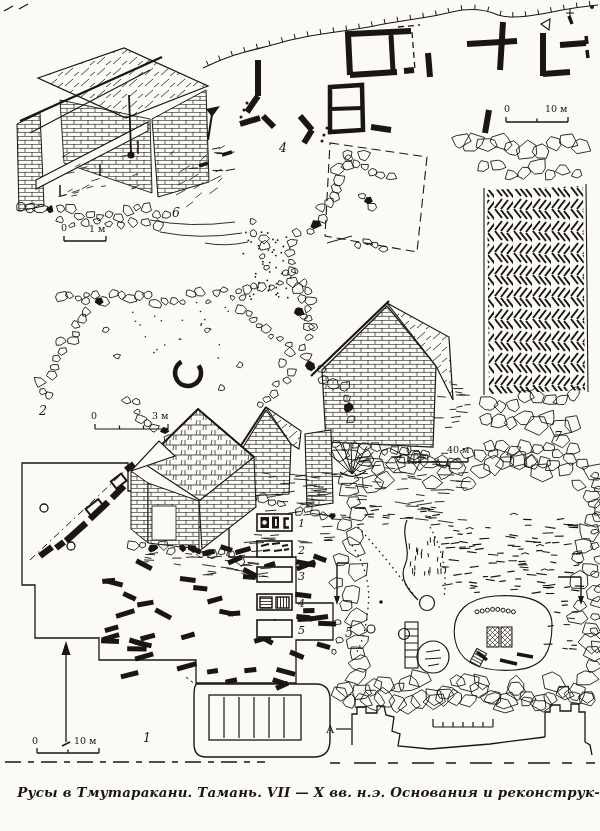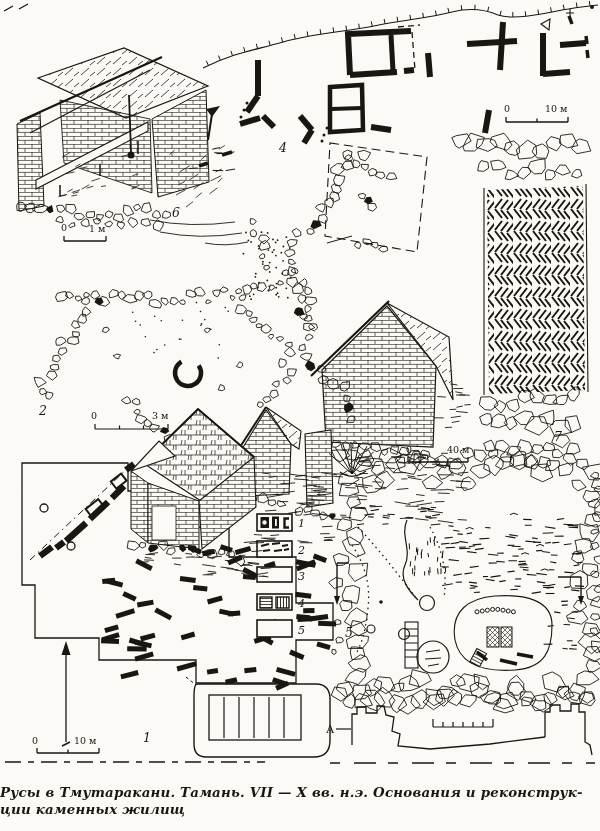--- a/index.html
+++ b/index.html
@@ -2,21 +2,21 @@
 <html><head>
 <meta charset="utf-8">
 <style>
   html,body{margin:0;padding:0;background:#e8e8e4;}
   #page{position:relative;width:600px;height:831px;background:#fbfaf6;overflow:hidden;
         font-family:"DejaVu Serif",serif;}
   svg{position:absolute;left:0;top:0;}
   .flbl{font:italic 12.5px "DejaVu Serif",serif;fill:#1a1713}
   .slbl{font:9.5px "DejaVu Serif",serif;fill:#1a1713}
   .llbl{font:italic 11px "DejaVu Serif",serif;fill:#1a1713}
-  .caption{position:absolute;left:0;right:0;top:784px;text-align:left;
+  .caption{position:absolute;left:0;right:0;top:784px;text-align:right;
            font:bold italic 13.4px/17px "DejaVu Serif",serif;color:#1a1713;letter-spacing:.2px}
 </style>
 </head>
 <body>
 
 <div id="page">
 <svg id="art" width="600" height="780" viewBox="0 0 600 780">
 <defs>
   <pattern id="brick" width="14" height="8" patternUnits="userSpaceOnUse">
     <path d="M0,0.4 H14 M0,4.4 H14" stroke="#1a1713" stroke-width="0.65" fill="none"></path>
@@ -1135,15 +1135,14 @@
   <text class="slbl" x="326" y="733" style="font-size:11px">А</text>
   <path d="M336,729 H351" stroke="#1a1713" stroke-width="1.2" fill="none"></path>
   <path d="M352,745 V714 L357,714 L357,707 L366,707 L366,713 L377,713 L377,706 L384,706 L386,715 L394,717 L392,731 L400,734 L398,746 L430,749 L490,744 L545,737" stroke="#1a1713" stroke-width="1.3" fill="none"></path>
   <path d="M545,737 V712 L550,712 L550,705 L560,705 L560,711 L571,711 L571,704 L579,704 L579,712 L585,712 L585,742 L590,745 L592,755" stroke="#1a1713" stroke-width="1.3" fill="none"></path>
   <path d="M433,727 H493 M433,727 V719 M443,727 V722 M453,727 V722 M463,727 V722 M473,727 V722 M483,727 V722 M493,727 V719" stroke="#1a1713" stroke-width="1.2" fill="none"></path>
 </g>
 </svg>
 
 <div class="caption">
   <div>Русы в Тмутаракани. Тамань. VII — X вв. н.э. Основания и реконструк-</div>
-  <div>ции каменных жилищ</div>
 </div>
 </div>
 
 </body></html>

